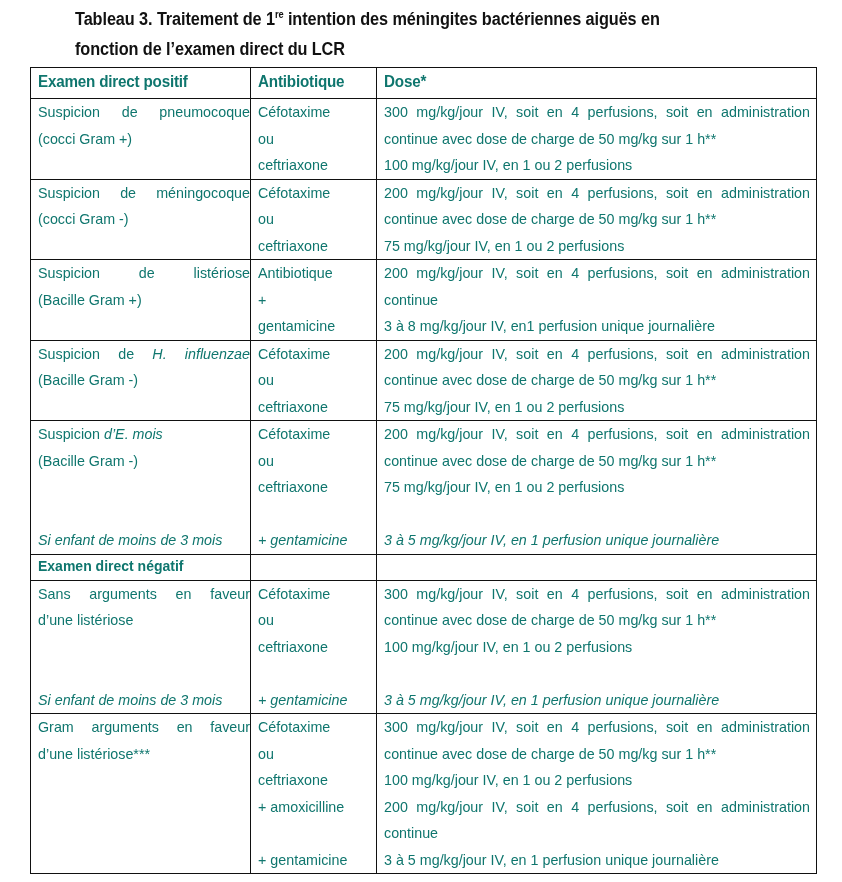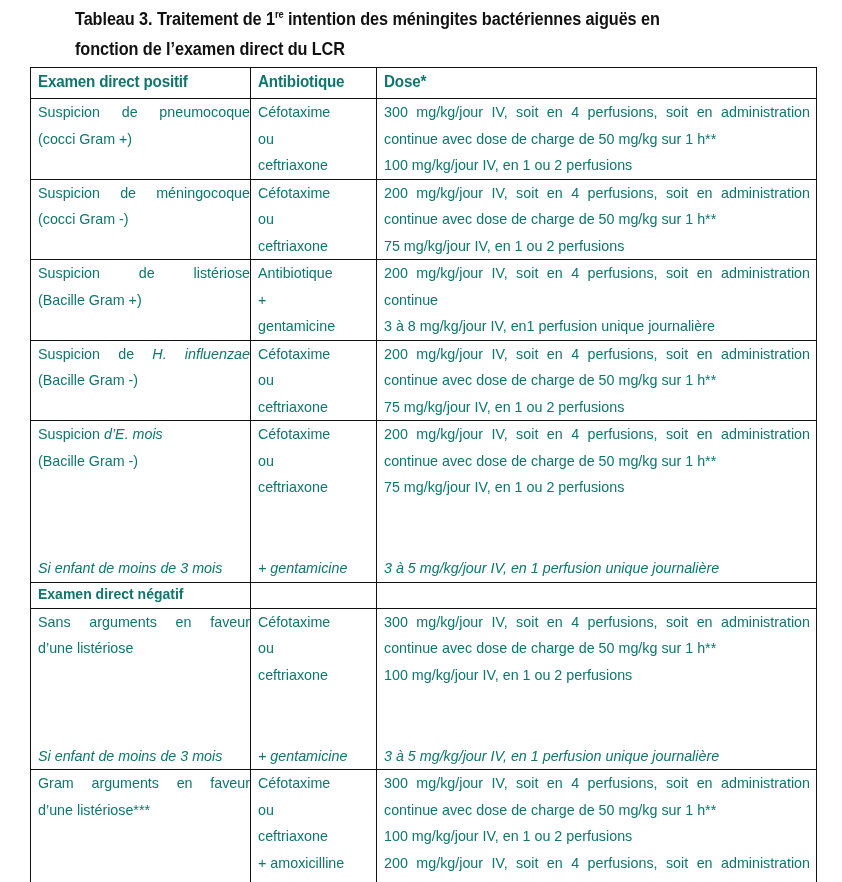--- a/index.html
+++ b/index.html
@@ -27,21 +27,21 @@
     border: 1.3px solid #111; vertical-align: top;
     padding: 0 6px 0 7px; text-align: left;
   }
   th {
     font-weight: bold; font-size: 16px; height: 30px; line-height: 28px;
     transform-origin: left; letter-spacing: -0.2px;
   }
   th span { display: inline-block; transform: scaleX(0.95); transform-origin: left center; }
   .ln { display: block; line-height: 26.5px; height: 26.5px; white-space: nowrap; }
   .just { text-align: justify; text-align-last: justify; white-space: normal; }
-  .it { font-style: italic; margin-top: 28px; }
+  .it { font-style: italic; }
   .sub-head td { height: 25px; }
   .sub-head .b { font-weight: bold; font-size: 14px; line-height: 22px; display: block; }
   td.c1 { padding-right: 0; }
   .blank { display: block; height: 26.5px; }
 </style>
 </head>
 <body>
 
 <div class="title">
   <div><span>Tableau 3. Traitement de 1</span><sup>re</sup><span> intention des méningites bactériennes aiguës en</span></div>

